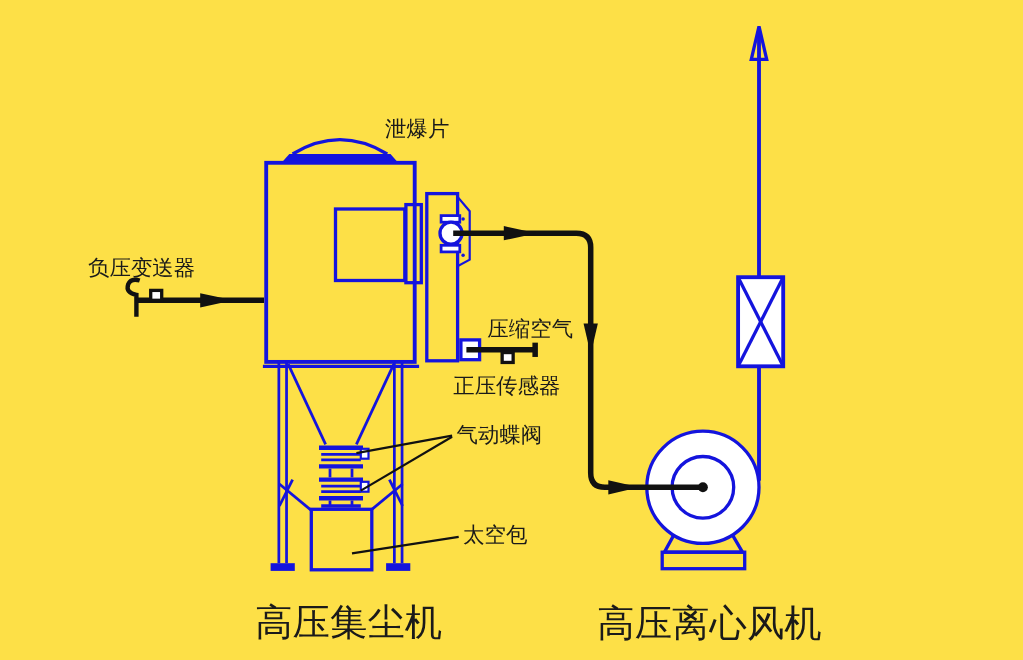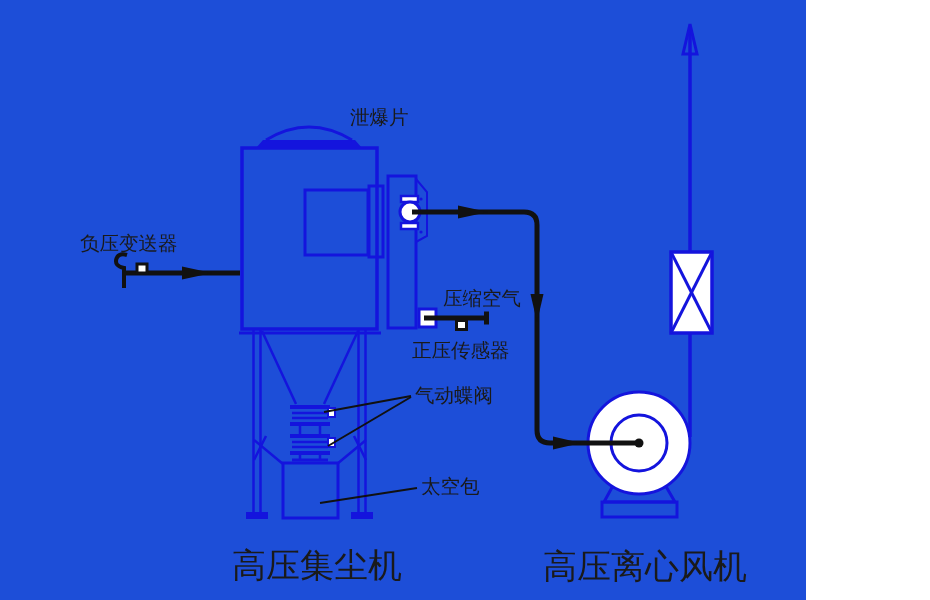--- a/index.html
+++ b/index.html
@@ -1,16 +1,16 @@
 <!DOCTYPE html>
 <html><head>
 <meta charset="utf-8">
 <style>
   html,body{margin:0;padding:0;background:#ffffff;}
-  .stage{position:relative;width:806px;height:600px;background:#1d4ed8;overflow:hidden;
+  .stage{position:relative;width:930px;height:600px;background:#fde047;overflow:hidden;
          font-family:"Liberation Serif","DejaVu Serif",serif;}
   svg{position:absolute;left:0;top:0;}
   text{font-family:"Liberation Serif","DejaVu Serif",serif;fill:#1a1a1a;}
   .lbl-small{font-size:19.5px;}
   .lbl-big{font-size:34px;}
 </style>
 </head>
 <body>
 
 <div class="stage">

